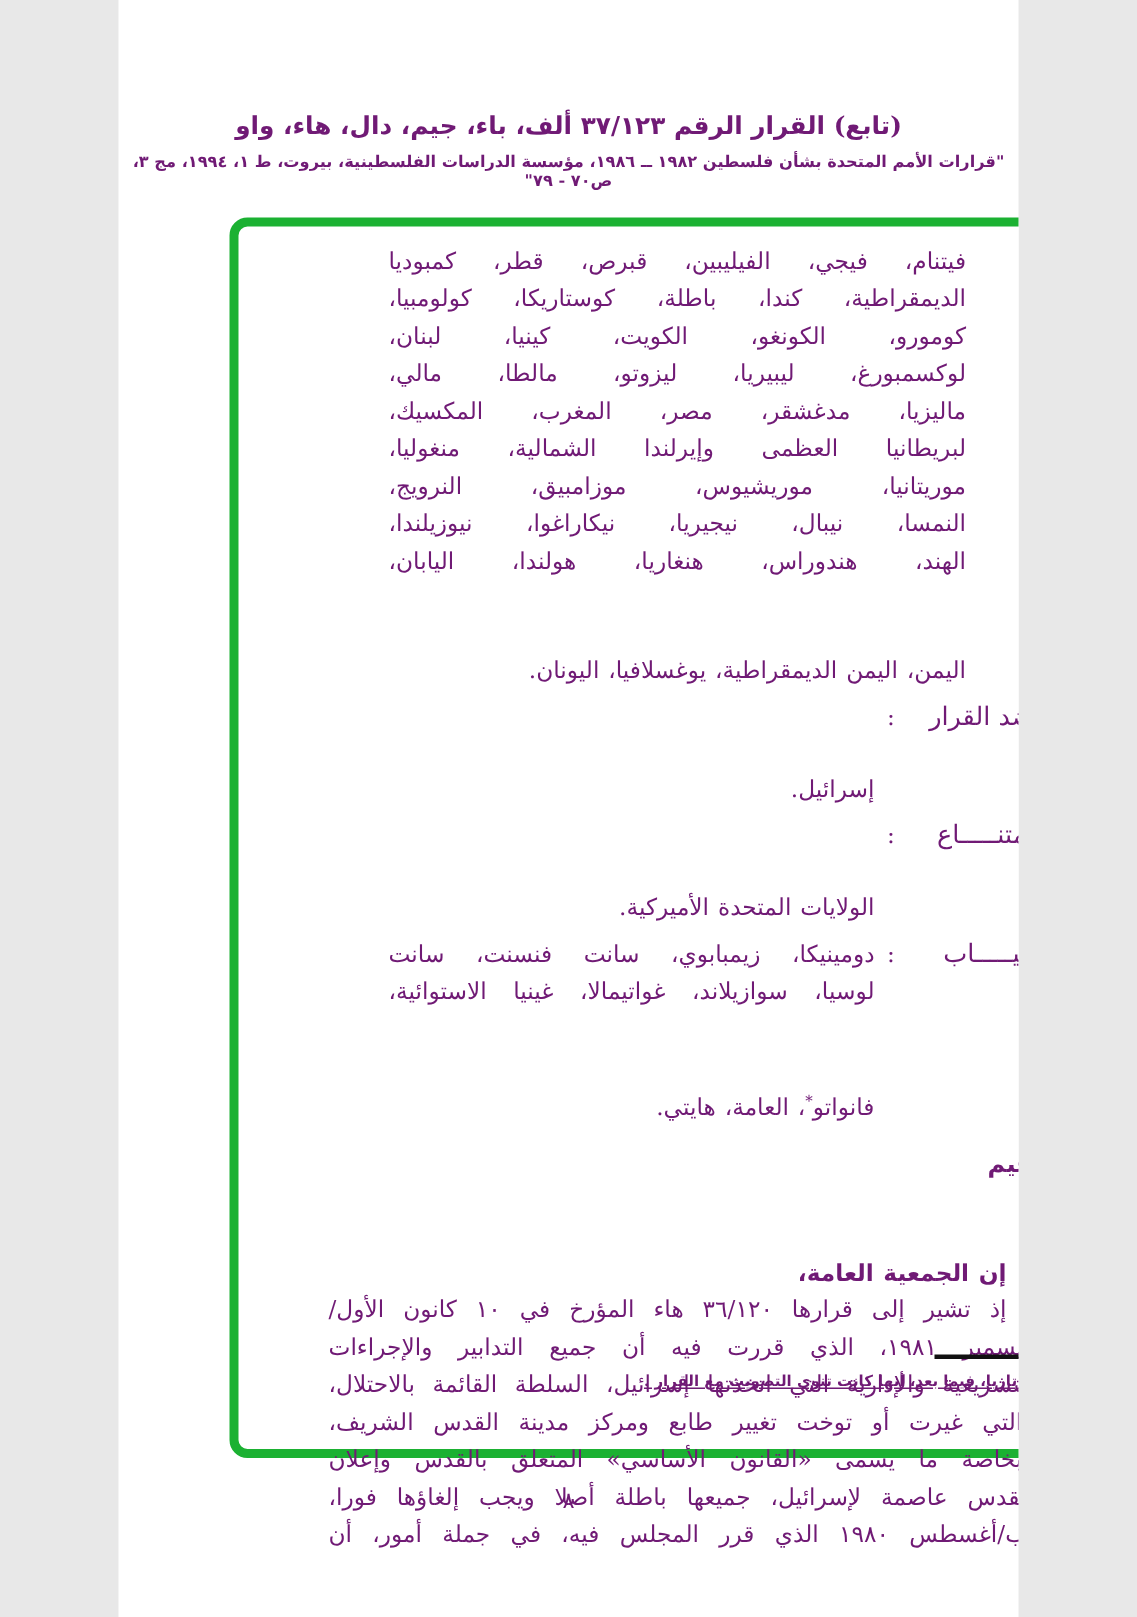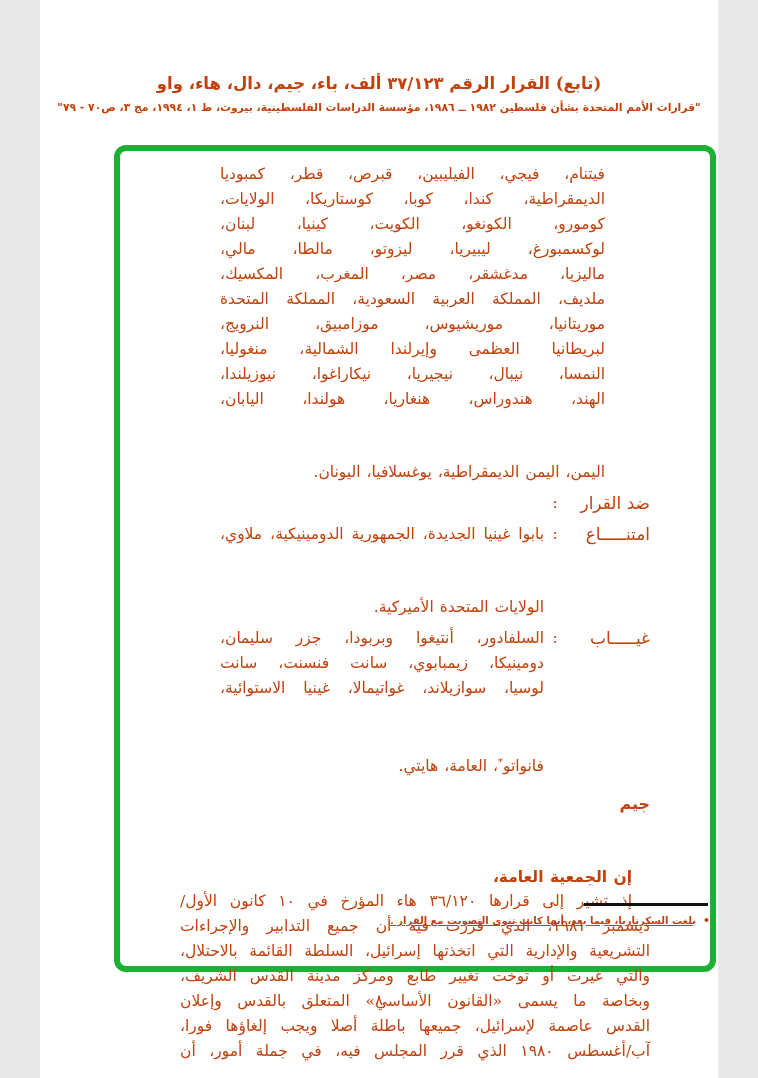--- a/index.html
+++ b/index.html
@@ -1,18 +1,18 @@
 <!DOCTYPE html>
 <html dir="rtl" lang="ar"><head>
 <meta charset="utf-8">
 <style>
   html,body{margin:0;padding:0;background:#e8e8e8;}
   .page{
-    position:relative;width:678px;height:1078px;background:#ffffff;
-    margin:0 auto;overflow:hidden;direction:rtl;color:#c2410c;
+    position:relative;width:600px;height:1078px;background:#ffffff;
+    margin:0 auto;overflow:hidden;direction:rtl;color:#701a75;
     font-family:"DejaVu Serif","DejaVu Sans",serif;
   }
   .hdr1{position:absolute;top:74px;left:0;width:100%;text-align:center;
     font-weight:bold;font-size:16.5px;letter-spacing:.2px;}
   .hdr2{position:absolute;top:101px;left:0;width:100%;text-align:center;
     font-weight:bold;font-size:10.8px;}
   .gbox{position:absolute;left:74px;top:145px;width:602px;height:827px;
     box-sizing:border-box;border:6px solid #1bb132;border-radius:12px;background:#fff;}
   .content{padding:11px 60px 0 60px;}
   .line{font-size:15.5px;line-height:25px;text-align:justify;text-align-last:justify;
@@ -39,51 +39,51 @@
 <div class="page">
 
   <div class="hdr1">(تابع) القرار الرقم ٣٧/١٢٣ ألف، باء، جيم، دال، هاء، واو</div>
   <div class="hdr2">"قرارات الأمم المتحدة بشأن فلسطين ١٩٨٢ ــ ١٩٨٦، مؤسسة الدراسات الفلسطينية، بيروت، ط ١، ١٩٩٤، مج ٣، ص٧٠ - ٧٩"</div>
 
   <div class="gbox">
     <div class="content">
 
       <div class="list">
         <div class="line">فيتنام، فيجي، الفيليبين، قبرص، قطر، كمبوديا</div>
-        <div class="line">الديمقراطية، كندا، كوبا، كوستاريكا، الولايات،</div>
+        <div class="line">الديمقراطية، كندا، باطلة، كوستاريكا، كولومبيا،</div>
         <div class="line">كومورو، الكونغو، الكويت، كينيا، لبنان،</div>
         <div class="line">لوكسمبورغ، ليبيريا، ليزوتو، مالطا، مالي،</div>
         <div class="line">ماليزيا، مدغشقر، مصر، المغرب، المكسيك،</div>
-        <div class="line">ملديف، المملكة العربية السعودية، المملكة المتحدة</div>
+        <div class="line">لبريطانيا العظمى وإيرلندا الشمالية، منغوليا،</div>
         <div class="line">موريتانيا، موريشيوس، موزامبيق، النرويج،</div>
-        <div class="line">لبريطانيا العظمى وإيرلندا الشمالية، منغوليا،</div>
         <div class="line">النمسا، نيبال، نيجيريا، نيكاراغوا، نيوزيلندا،</div>
         <div class="line">الهند، هندوراس، هنغاريا، هولندا، اليابان،</div>
         <div class="line natural">اليمن، اليمن الديمقراطية، يوغسلافيا، اليونان.</div>
       </div>
 
       <div class="vrow">
         <div class="vlabel">ضد القرار</div>
         <div class="vcolon">:</div>
+        <div class="vtext">
+          <div class="line natural">إسرائيل.</div>
+        </div>
       </div>
 
       <div class="vrow">
         <div class="vlabel">امتنـــــاع</div>
         <div class="vcolon">:</div>
         <div class="vtext">
-          <div class="line">بابوا غينيا الجديدة، الجمهورية الدومينيكية، ملاوي،</div>
           <div class="line natural">الولايات المتحدة الأميركية.</div>
         </div>
       </div>
 
       <div class="vrow">
         <div class="vlabel">غيـــــاب</div>
         <div class="vcolon">:</div>
         <div class="vtext">
-          <div class="line">السلفادور، أنتيغوا وبربودا، جزر سليمان،</div>
           <div class="line">دومينيكا، زيمبابوي، سانت فنسنت، سانت</div>
           <div class="line">لوسيا، سوازيلاند، غواتيمالا، غينيا الاستوائية،</div>
           <div class="line natural"><span>فانواتو</span><sup class="star">*</sup><span>، العامة، هايتي.</span></div>
         </div>
       </div>
 
       <div class="cheading">جيم</div>
 
       <div>
         <div class="line natural opening">إن الجمعية العامة،</div>

